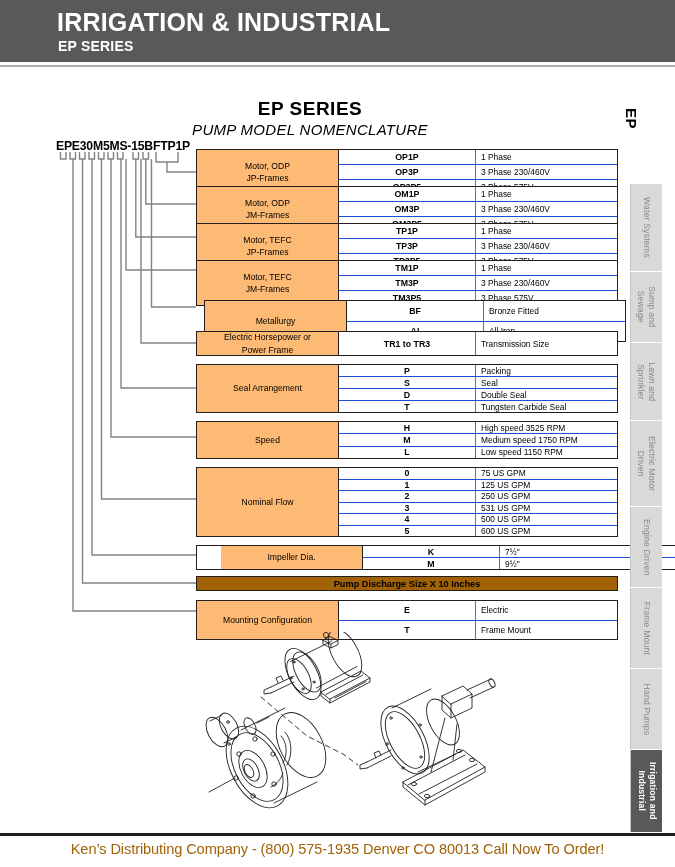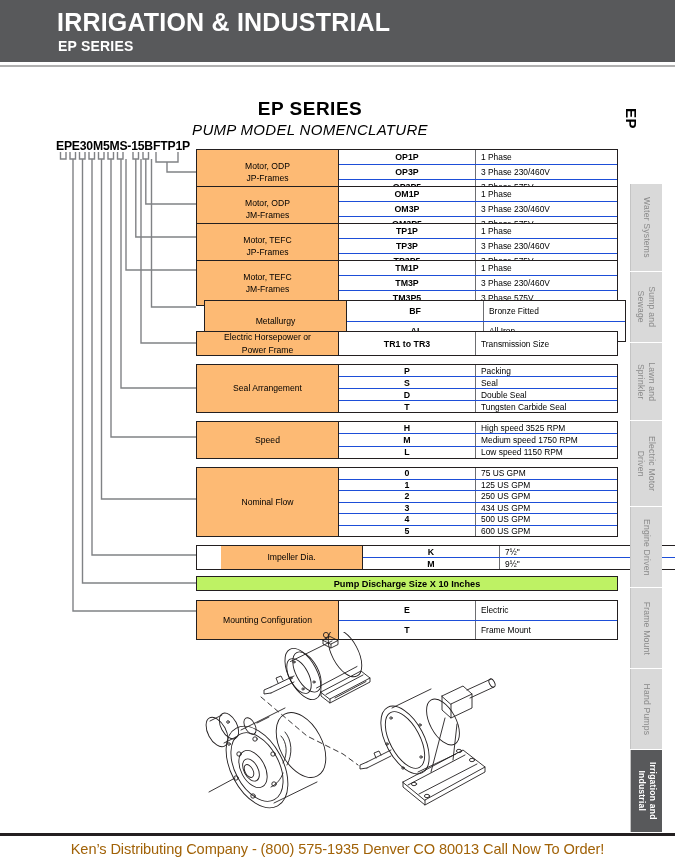--- a/index.html
+++ b/index.html
@@ -146,21 +146,21 @@
   .tbl .desc {
     flex: 1 1 auto;
     display: flex;
     align-items: center;
     padding-left: 5px;
     font-size: 8.4px;
     color: #000;
   }
   
   .tbl.banner {
-    background: #bef264;
+    background: #a16207;
     display: flex;
     align-items: center;
     justify-content: center;
   }
   .tbl.banner .banner-txt {
     font-size: 9.2px;
     font-weight: bold;
     color: #000;
     text-align: center;
     width: 100%;
@@ -427,21 +427,21 @@
     <div class="row">
       <div class="code">1</div>
       <div class="desc">125 US GPM</div>
     </div>
     <div class="row">
       <div class="code">2</div>
       <div class="desc">250 US GPM</div>
     </div>
     <div class="row">
       <div class="code">3</div>
-      <div class="desc">434 US GPM</div>
+      <div class="desc">531 US GPM</div>
     </div>
     <div class="row">
       <div class="code">4</div>
       <div class="desc">500 US GPM</div>
     </div>
     <div class="row">
       <div class="code">5</div>
       <div class="desc">600 US GPM</div>
     </div>
   </div>

